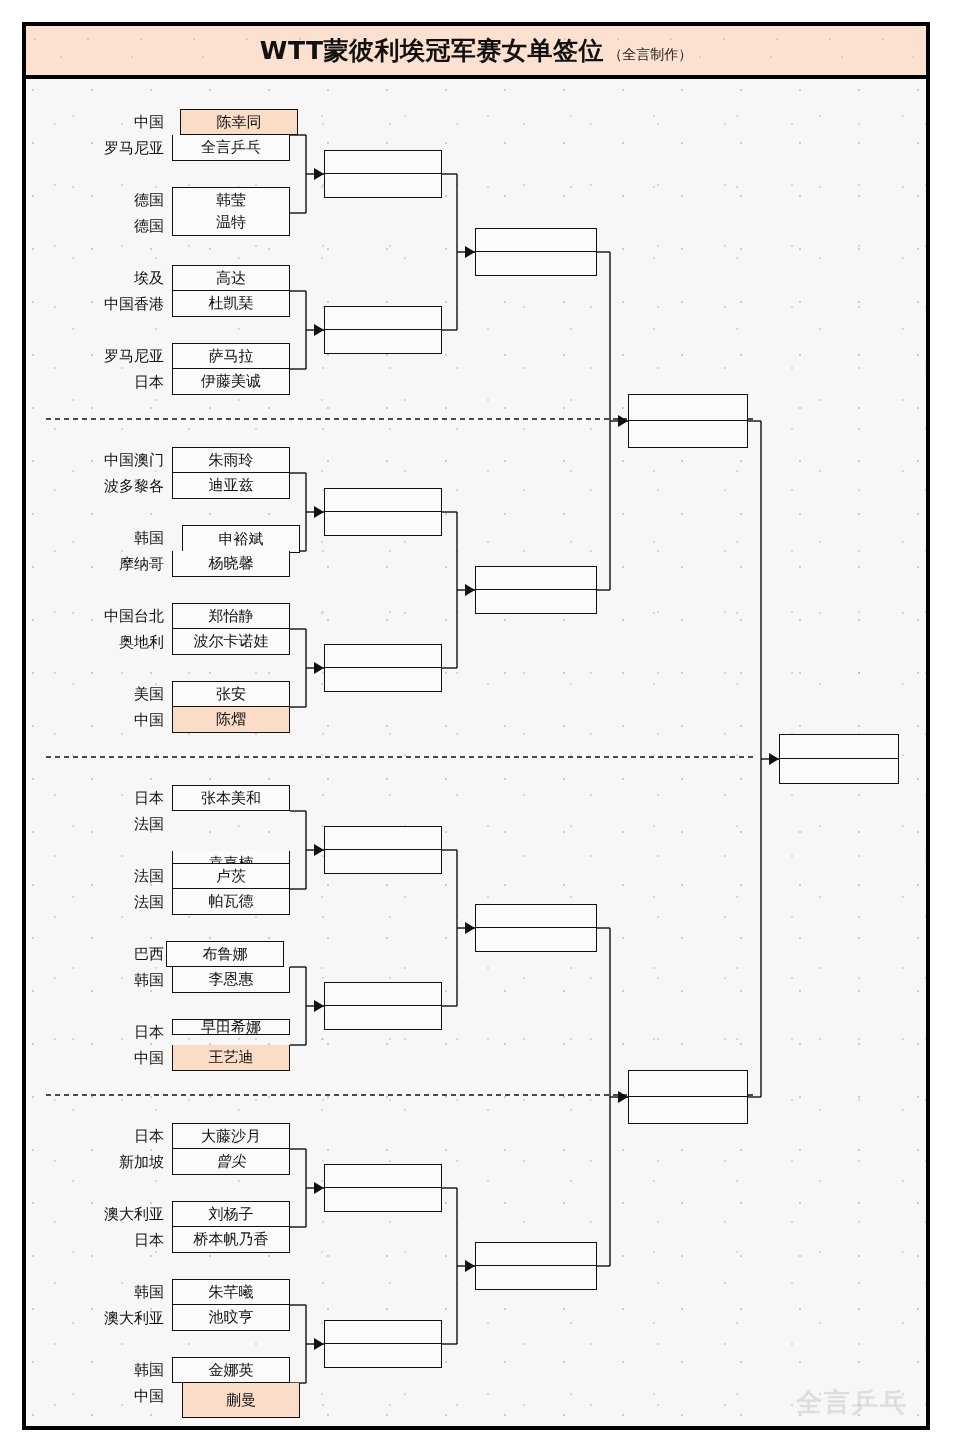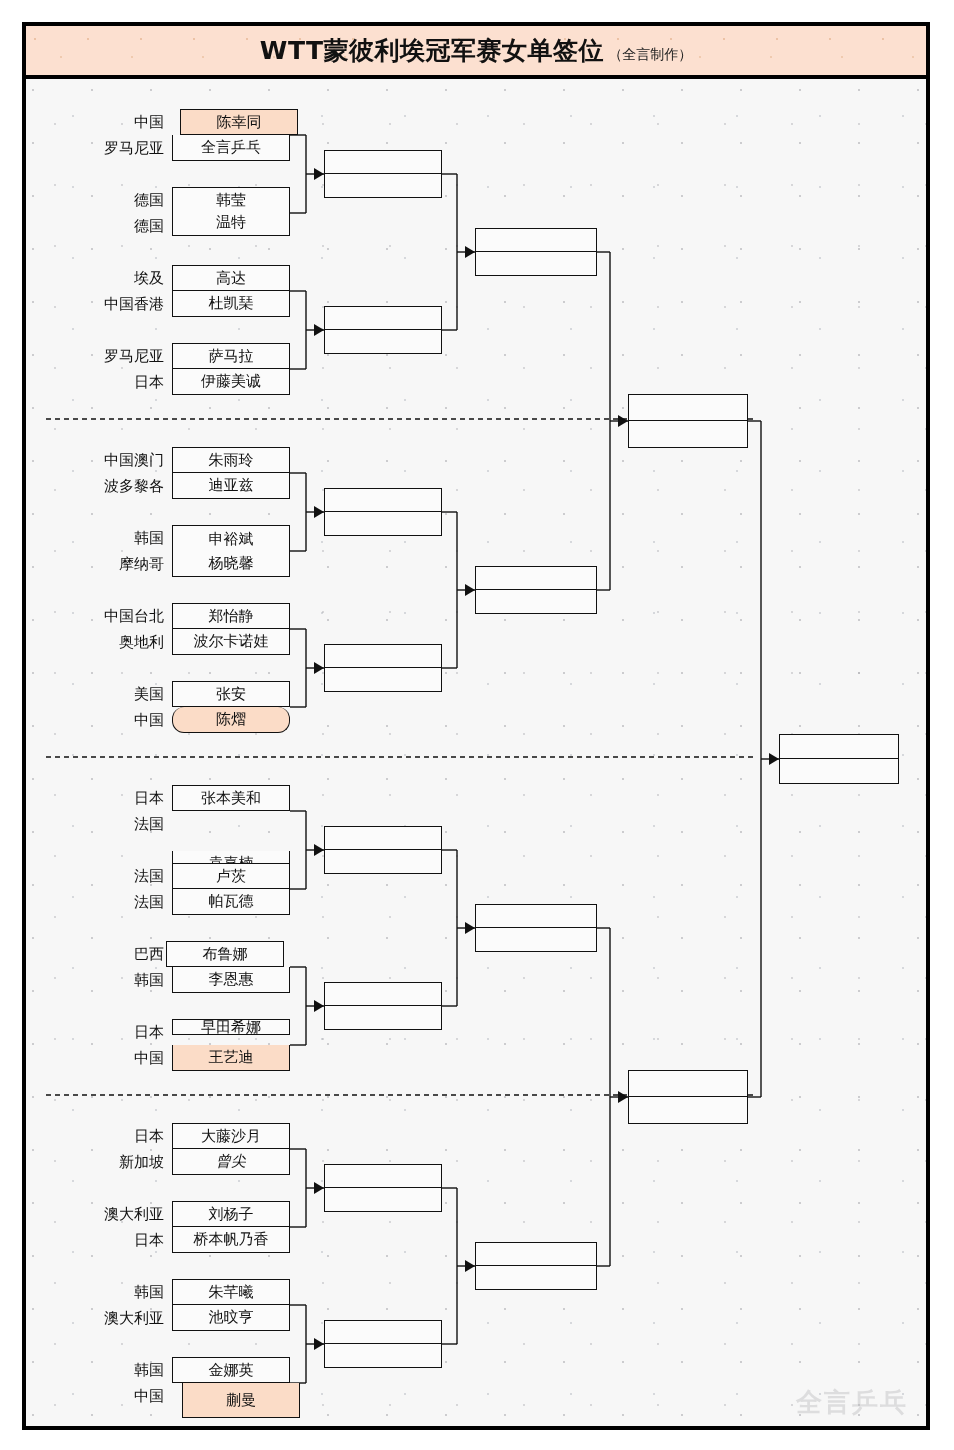--- a/index.html
+++ b/index.html
@@ -205,31 +205,31 @@
         <div class="cell" style="left: 146px; top: 265px; width: 118px; height: 26px; border-top: none;">杜凯琹</div>
         <div class="ctry" style="left: 18px; top: 321px; width: 120px;">罗马尼亚</div>
         <div class="cell" style="left: 146px; top: 317px; width: 118px; height: 26px;">萨马拉</div>
         <div class="ctry" style="left: 18px; top: 347px; width: 120px;">日本</div>
         <div class="cell" style="left: 146px; top: 343px; width: 118px; height: 26px; border-top: none;">伊藤美诚</div>
         <div class="ctry" style="left: 18px; top: 425px; width: 120px;">中国澳门</div>
         <div class="cell" style="left: 146px; top: 421px; width: 118px; height: 26px;">朱雨玲</div>
         <div class="ctry" style="left: 18px; top: 451px; width: 120px;">波多黎各</div>
         <div class="cell" style="left: 146px; top: 447px; width: 118px; height: 26px; border-top: none;">迪亚兹</div>
         <div class="ctry" style="left: 18px; top: 503px; width: 120px;">韩国</div>
-        <div class="cell" style="left: 146px; top: 499px; width: 118px; height: 28px; text-align: right;">申裕斌</div>
+        <div class="cell" style="left: 156px; top: 499px; width: 118px; height: 28px; text-align: right;">申裕斌</div>
         <div class="ctry" style="left: 18px; top: 529px; width: 120px;">摩纳哥</div>
         <div class="cell" style="left: 146px; top: 525px; width: 118px; height: 26px; border-top: none;">杨晓馨</div>
         <div class="ctry" style="left: 18px; top: 581px; width: 120px;">中国台北</div>
         <div class="cell" style="left: 146px; top: 577px; width: 118px; height: 26px;">郑怡静</div>
         <div class="ctry" style="left: 18px; top: 607px; width: 120px;">奥地利</div>
         <div class="cell" style="left: 146px; top: 603px; width: 118px; height: 26px; border-top: none;">波尔卡诺娃</div>
         <div class="ctry" style="left: 18px; top: 659px; width: 120px;">美国</div>
         <div class="cell" style="left: 146px; top: 655px; width: 118px; height: 26px;">张安</div>
         <div class="ctry" style="left: 18px; top: 685px; width: 120px;">中国</div>
-        <div class="cell hl" style="left: 146px; top: 681px; width: 118px; height: 26px; border-top: none; border-radius: 12px;">陈熠</div>
+        <div class="cell hl" style="left: 146px; top: 681px; width: 118px; height: 26px; border-top: none;">陈熠</div>
         <div class="ctry" style="left: 18px; top: 763px; width: 120px;">日本</div>
         <div class="cell" style="left: 146px; top: 759px; width: 118px; height: 26px;">张本美和</div>
         <div class="ctry" style="left: 18px; top: 789px; width: 120px;">法国</div>
         <div class="cell" style="left: 146px; top: 785px; width: 118px; height: 26px; border-top: none; margin-top: 40px;">袁嘉楠</div>
         <div class="ctry" style="left: 18px; top: 841px; width: 120px;">法国</div>
         <div class="cell" style="left: 146px; top: 837px; width: 118px; height: 26px;">卢茨</div>
         <div class="ctry" style="left: 18px; top: 867px; width: 120px;">法国</div>
         <div class="cell" style="left: 146px; top: 863px; width: 118px; height: 26px; border-top: none;">帕瓦德</div>
         <div class="ctry" style="left: 18px; top: 919px; width: 120px;">巴西</div>
         <div class="cell" style="left: 140px; top: 915px; width: 118px; height: 26px;">布鲁娜</div>

